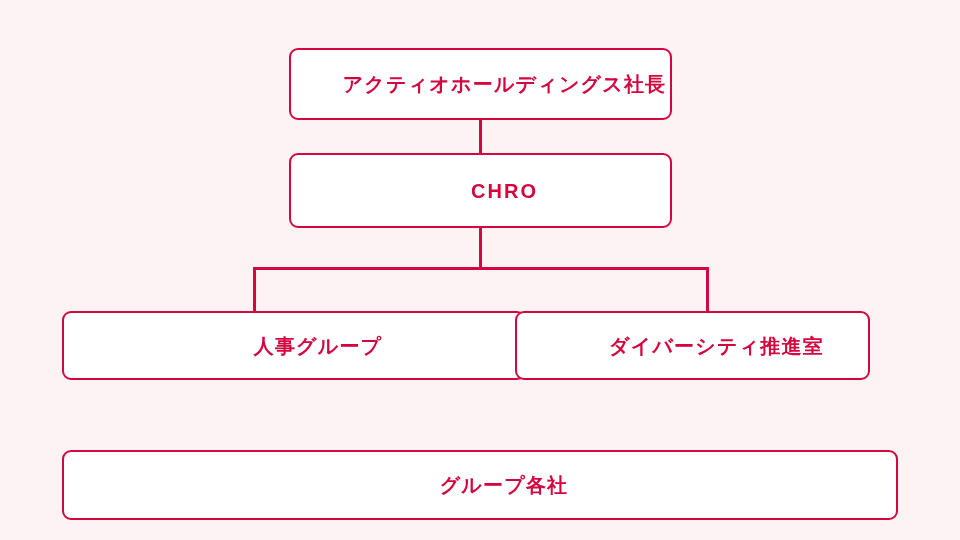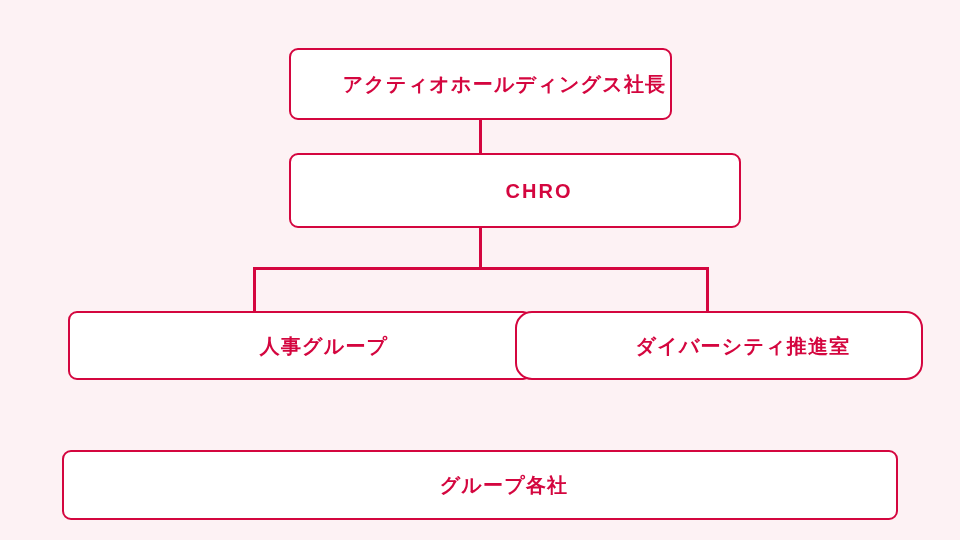--- a/index.html
+++ b/index.html
@@ -42,23 +42,23 @@
     white-space: nowrap;
     text-align: center;
   }
   .node-label.latin {
     letter-spacing: 0.10em;
     font-size: 20px;
   }
 
   
   #node-president    { left: 289px; top: 48px;  width: 383px; height: 72px; }
-  #node-chro         { left: 289px; top: 153px; width: 452px; height: 75px; }
-  #node-hr-group     { left: 68px;  top: 311px; width: 464px; height: 69px; }
-  #node-diversity    { left: 515px; top: 311px; width: 408px; height: 69px; border-radius: 17px; }
+  #node-chro         { left: 289px; top: 153px; width: 383px; height: 75px; }
+  #node-hr-group     { left: 62px;  top: 311px; width: 464px; height: 69px; }
+  #node-diversity    { left: 515px; top: 311px; width: 355px; height: 69px; }
   #node-group-cos    { left: 62px;  top: 420px; width: 836px; height: 70px; margin-top: 30px; }
 
   
   .connector {
     position: absolute;
     background: #d4063f;
     z-index: 1;
   }
   .connector.v { width: 2.5px; }
   .connector.h { height: 2.5px; }

